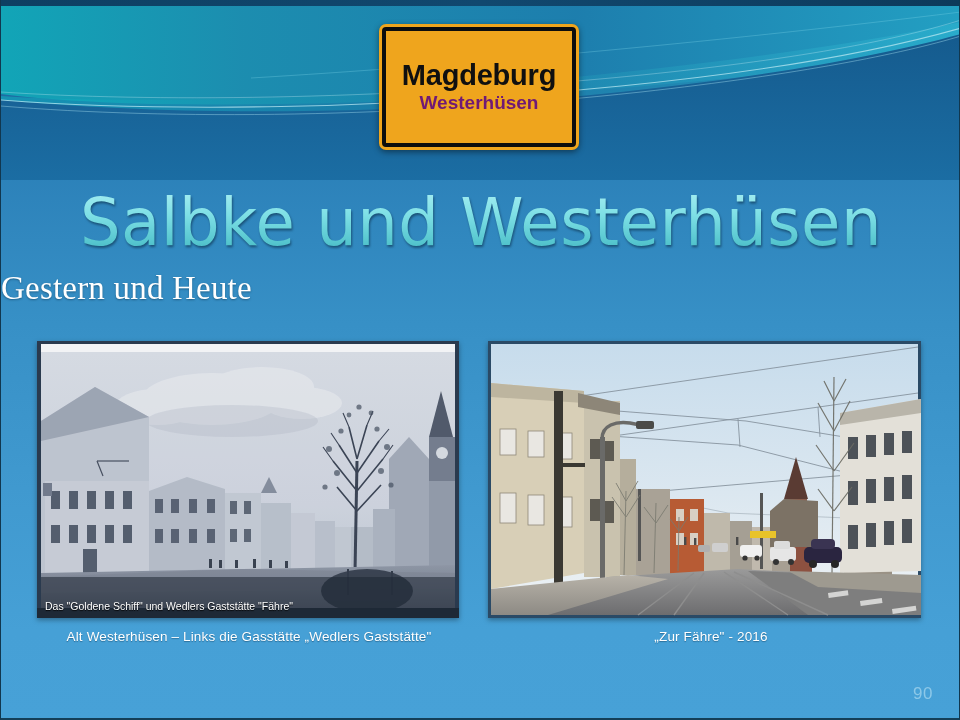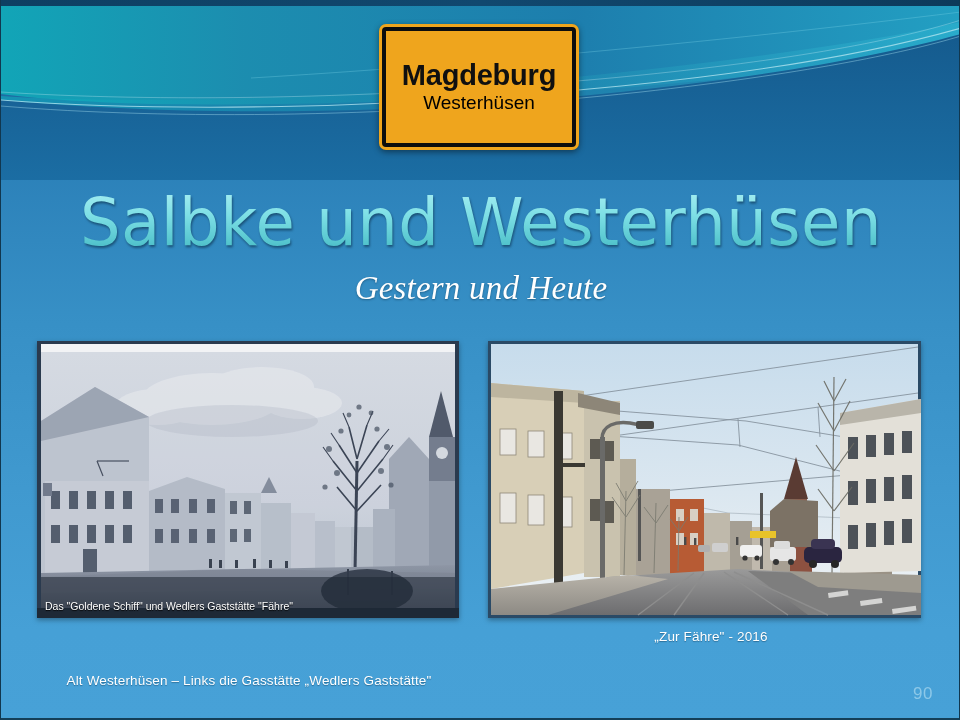--- a/index.html
+++ b/index.html
@@ -51,22 +51,22 @@
   }
   .town-sign-main {
     font-size: 29px;
     font-weight: 700;
     color: #101010;
     line-height: 1.05;
     letter-spacing: -0.2px;
   }
   .town-sign-sub {
     font-size: 19px;
-    font-weight: 400;
-    color: #000000;
+    font-weight: 700;
+    color: #701a75;
     line-height: 1.1;
     margin-top: 2px;
   }
 
   
   .title {
     position: absolute;
     left: 0; top: 188px;
     width: 960px;
     text-align: center;
@@ -81,27 +81,25 @@
     color: transparent;
     -webkit-text-fill-color: transparent;
     text-shadow: none;
     filter: drop-shadow(1px 2px 1px rgba(8,40,64,0.55));
     transform: scaleX(0.97);
   }
   .subtitle {
     position: absolute;
     left: 0; top: 270px;
     width: 960px;
-    text-align: center;
     font-family: "Liberation Serif", serif;
     font-size: 33px;
     color: #ffffff;
     letter-spacing: 0.2px;
     text-shadow: 0 1px 2px rgba(10,45,70,0.5);
-    font-style: italic;
   }
 
   
   .photo {
     position: absolute;
     overflow: hidden;
     box-shadow: 0 2px 5px rgba(0,0,0,0.35);
   }
   #photo-historic { left: 36px; top: 341px; width: 422px; height: 277px; background:#dfe3ea; }
   #photo-modern   { left: 487px; top: 341px; width: 433px; height: 277px; background:#cfe3ef; }
@@ -123,21 +121,21 @@
   
   .caption {
     position: absolute;
     color: #ffffff;
     font-size: 13.5px;
     line-height: 1.35;
     text-align: center;
     letter-spacing: 0.15px;
     text-shadow: 0 1px 1px rgba(12,52,80,0.45);
   }
-  #caption-left  { left: 18px;  top: 628px; width: 460px; margin-top: 44px; }
+  #caption-left  { left: 18px;  top: 628px; width: 460px; }
   #caption-right { left: 480px; top: 628px; width: 460px; }
 
   
   .slide-number {
     position: absolute;
     right: 26px; bottom: 14px;
     font-size: 17px;
     color: #8cc8e8;
     font-family: "Liberation Sans", sans-serif;
     letter-spacing: 0.5px;

